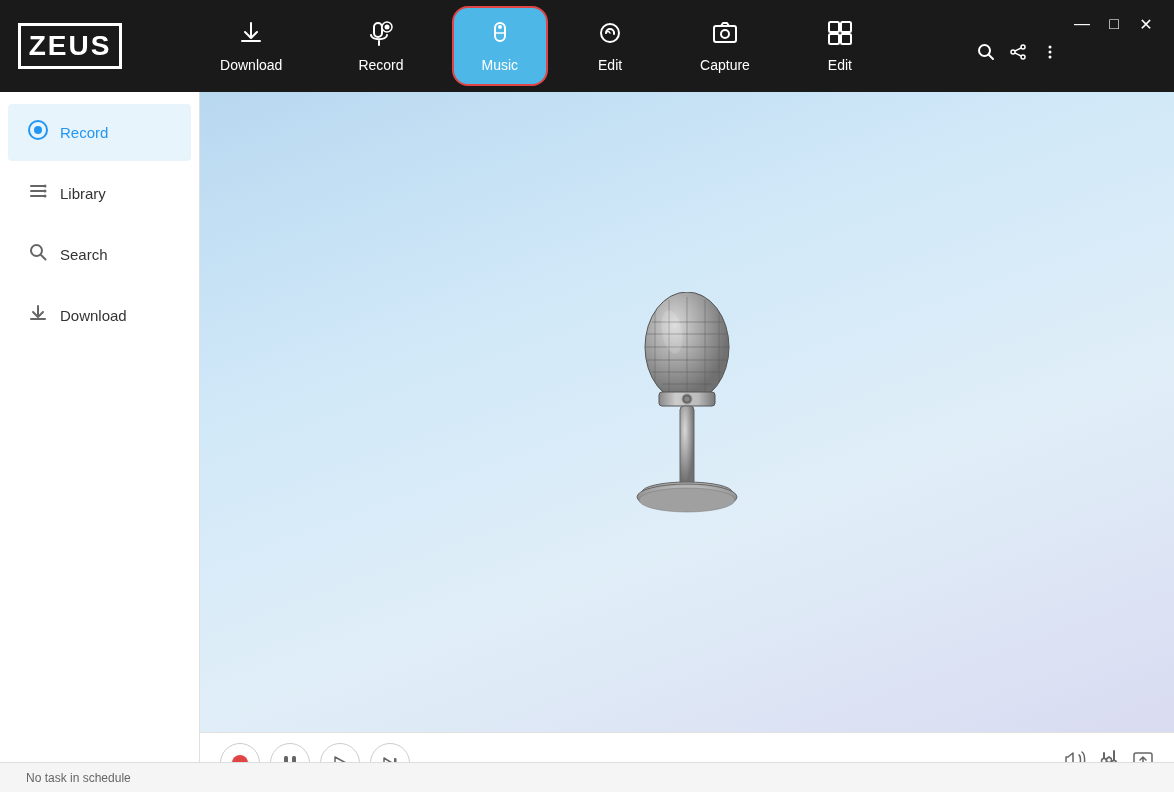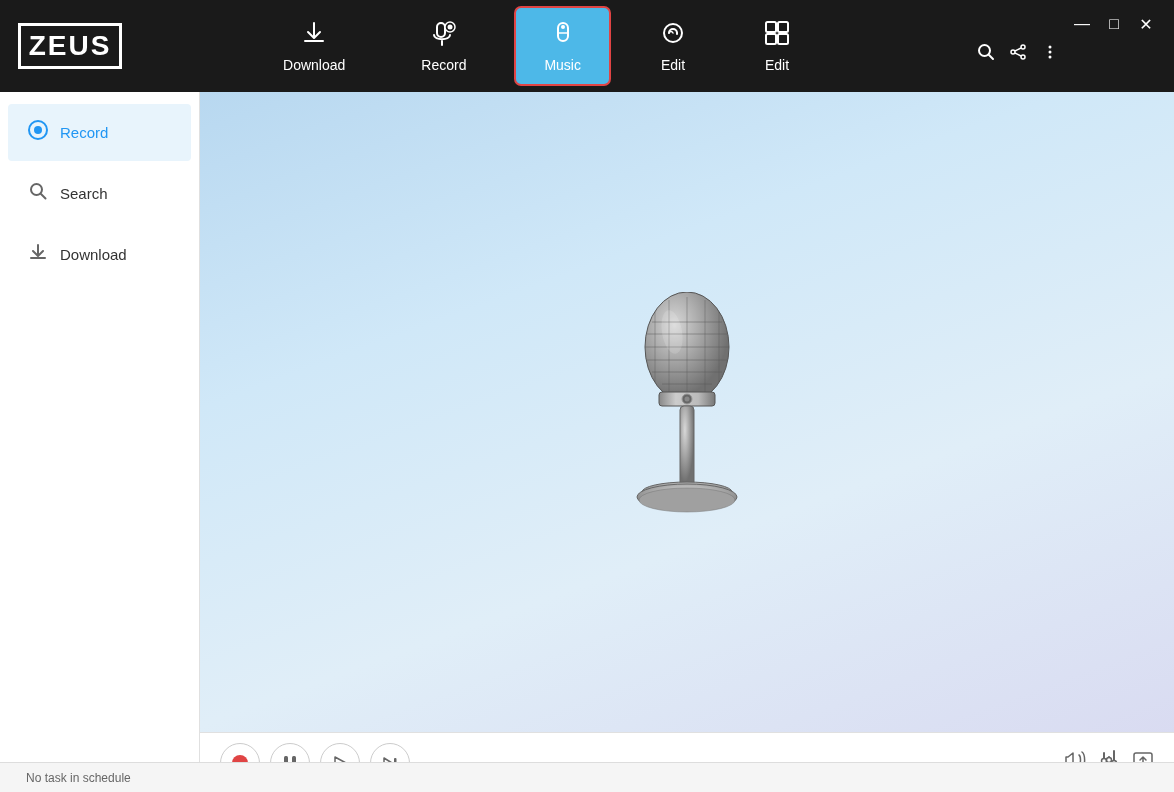--- a/index.html
+++ b/index.html
@@ -47,21 +47,21 @@
       cursor: pointer;
       padding: 10px 28px;
       height: 80px;
       border-radius: 6px;
       gap: 6px;
       position: relative;
     }
     .nav-tab.active {
       background: #4db8e8;
       border: 2px solid #e04444;
-      border-radius: 7px;
+      border-radius: 16px;
     }
     .nav-tab .tab-icon {
       font-size: 24px;
       line-height: 1;
     }
     .nav-tab .tab-label {
       font-size: 14px;
       font-weight: 400;
     }
     .window-controls {
@@ -267,20 +267,30 @@
         <svg width="28" height="28" viewBox="0 0 28 28" fill="none">
           <path d="M14 5a9 9 0 1 1 0 18A9 9 0 0 1 14 5z" stroke="white" stroke-width="2"></path>
           <path d="M10 14a4 4 0 0 1 8 0" stroke="white" stroke-width="2" stroke-linecap="round"></path>
           <path d="M18 14v1" stroke="white" stroke-width="2" stroke-linecap="round"></path>
           <path d="M10 14c1-2 3-2 4 0" stroke="white" stroke-width="1.5" stroke-linecap="round"></path>
         </svg>
       </span>
       <span class="tab-label">Edit</span>
     </div>
 
+    <div class="nav-tab">
+      <span class="tab-icon">
+        <svg width="28" height="28" viewBox="0 0 28 28" fill="none">
+          <rect x="3" y="7" width="22" height="16" rx="2" stroke="white" stroke-width="2"></rect>
+          <circle cx="14" cy="15" r="4" stroke="white" stroke-width="2"></circle>
+          <path d="M10 7l2-3h4l2 3" stroke="white" stroke-width="2" stroke-linejoin="round"></path>
+        </svg>
+      </span>
+      <span class="tab-label">Capture</span>
+    </div>
 
     <div class="nav-tab">
       <span class="tab-icon">
         <svg width="28" height="28" viewBox="0 0 28 28" fill="none">
           <rect x="3" y="3" width="10" height="10" rx="1.5" stroke="white" stroke-width="2"></rect>
           <rect x="15" y="3" width="10" height="10" rx="1.5" stroke="white" stroke-width="2"></rect>
           <rect x="3" y="15" width="10" height="10" rx="1.5" stroke="white" stroke-width="2"></rect>
           <rect x="15" y="15" width="10" height="10" rx="1.5" stroke="white" stroke-width="2"></rect>
         </svg>
       </span>
@@ -326,20 +336,31 @@
     <div class="sidebar-item active">
       <span class="sidebar-icon" style="color:#2196F3;">
         <svg width="20" height="20" viewBox="0 0 20 20" fill="none">
           <circle cx="10" cy="10" r="9" stroke="#2196F3" stroke-width="2"></circle>
           <circle cx="10" cy="10" r="4" fill="#2196F3"></circle>
         </svg>
       </span>
       <span style="color:#2196F3; font-size:15px;">Record</span>
     </div>
 
+    <div class="sidebar-item">
+      <span class="sidebar-icon">
+        <svg width="20" height="20" viewBox="0 0 20 20" fill="none">
+          <path d="M3 5h14M3 10h14M3 15h14" stroke="#666" stroke-width="2" stroke-linecap="round"></path>
+          <circle cx="17" cy="5" r="1.5" fill="#666"></circle>
+          <circle cx="17" cy="10" r="1.5" fill="#666"></circle>
+          <circle cx="17" cy="15" r="1.5" fill="#666"></circle>
+        </svg>
+      </span>
+      <span style="font-size:15px;">Library</span>
+    </div>
 
     <div class="sidebar-item">
       <span class="sidebar-icon">
         <svg width="20" height="20" viewBox="0 0 20 20" fill="none">
           <circle cx="8.5" cy="8.5" r="5.5" stroke="#666" stroke-width="2"></circle>
           <path d="M13 13l4.5 4.5" stroke="#666" stroke-width="2" stroke-linecap="round"></path>
         </svg>
       </span>
       <span style="font-size:15px;">Search</span>
     </div>

